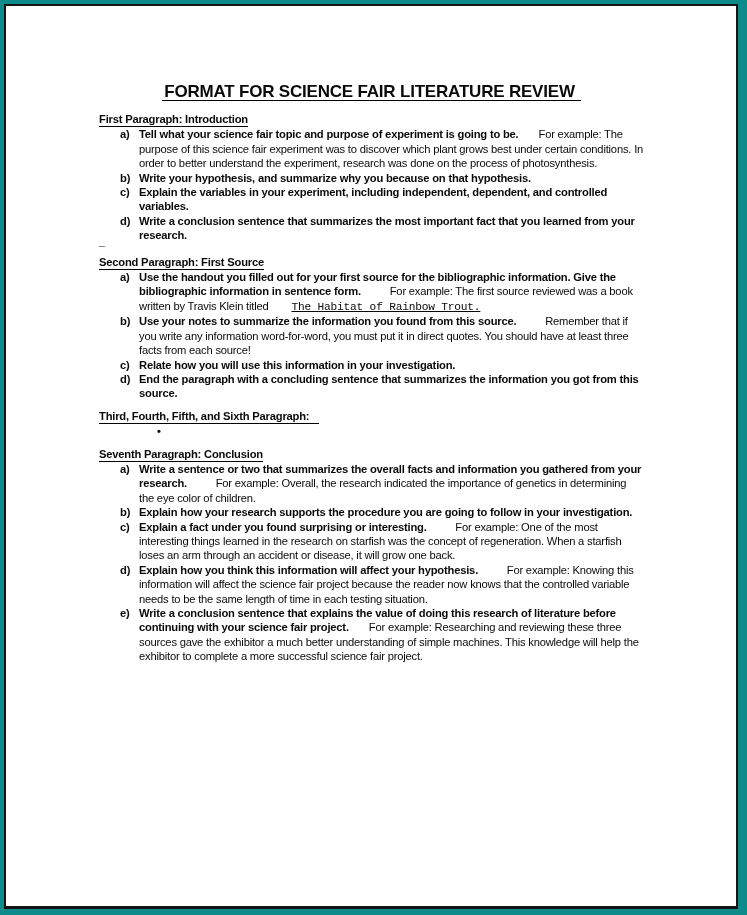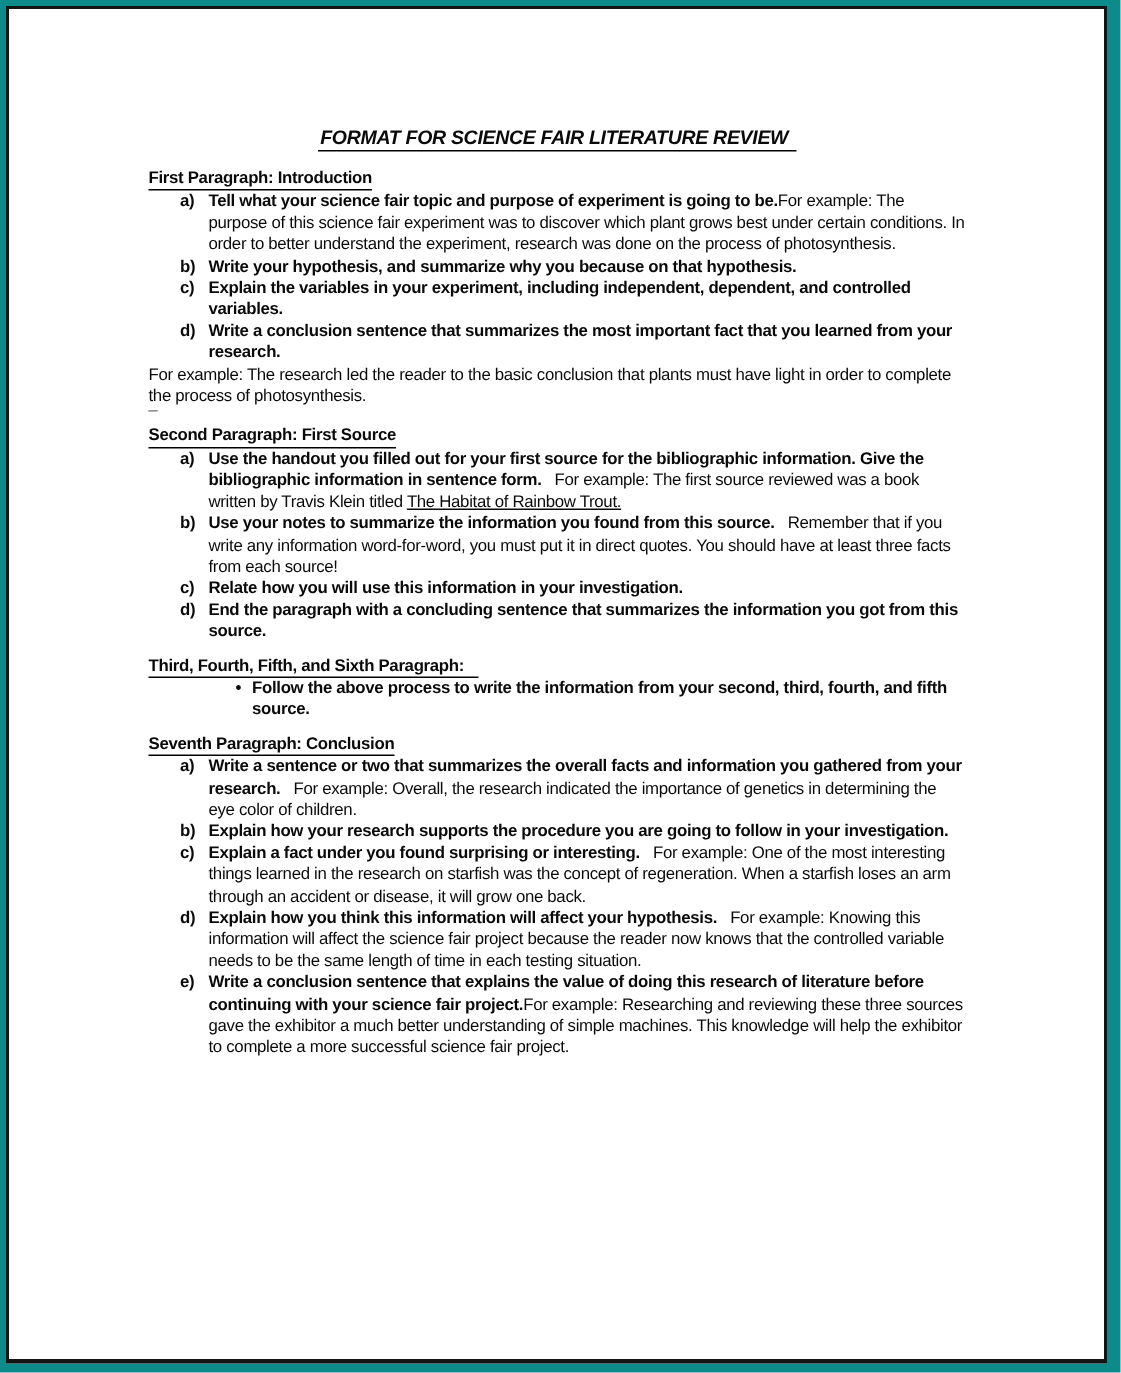--- a/index.html
+++ b/index.html
@@ -14,39 +14,39 @@
     background:#ffffff;
     box-sizing:border-box;
   }
   .content{
     padding:78px 92px 0 93px;
     font-size:11.2px;line-height:14.4px;letter-spacing:-0.2px;
     color:#0a0a0a;
   }
   .title-wrap{text-align:center;margin-bottom:11px;}
   .title{
-    display:inline-block;font-weight:bold;font-size:13px;line-height:15px;
-    border-bottom:1.6px solid #000;padding:0 6px 1px 2px;font-style:italic;
+    display:inline-block;font-weight:bold;font-size:17px;line-height:15px;
+    border-bottom:1.6px solid #000;padding:0 6px 1px 2px;
   }
   .section{margin-top:8px;}
   .section.first{margin-top:0;}
   .stray{height:6px;line-height:5px;font-weight:bold;font-size:11px;margin-top:-2px;}
   .hrow{line-height:14.4px;}
   .heading{
     display:inline-block;font-weight:bold;
     border-bottom:1.4px solid #000;padding-bottom:0;text-align:right;
   }
   .heading.extend{padding-right:10px;}
   .item{display:flex;}
   .marker{flex:none;width:19px;margin-left:21px;font-weight:bold;}
   .item.bullet .marker{width:11px;margin-left:58px;font-weight:bold;}
   .itext{flex:1;}
   .b{font-weight:bold;}
-  .r{font-weight:normal;}
-  .u{text-decoration:underline;}
+  .r{font-weight:normal;margin-left:20px;}
+  .u{text-decoration:underline;font-family:Liberation Mono, monospace;}
   .footer-example{font-weight:normal;}
 </style>
 </head>
 <body>
 
 <div class="page">
   <div class="content">
 
     <div class="title-wrap">
       <span class="title">FORMAT FOR SCIENCE FAIR LITERATURE REVIEW</span>
@@ -63,21 +63,20 @@
         <div class="itext"><span class="b">Write your hypothesis, and summarize why you because on that hypothesis.</span></div>
       </div>
       <div class="item">
         <span class="marker">c)</span>
         <div class="itext"><span class="b">Explain the variables in your experiment, including independent, dependent, and controlled variables.</span></div>
       </div>
       <div class="item">
         <span class="marker">d)</span>
         <div class="itext"><span class="b">Write a conclusion sentence that summarizes the most important fact that you learned from your research.</span></div>
       </div>
-      <div class="footer-example">For example: The research led the reader to the basic conclusion that plants must have light in order to complete the process of photosynthesis.</div>
     </div>
 
     <div class="section">
       <div class="stray">¯</div>
       <div class="hrow"><span class="heading">Second Paragraph: First Source</span></div>
       <div class="item">
         <span class="marker">a)</span>
         <div class="itext"><span class="b">Use the handout you filled out for your first source for the bibliographic information. Give the bibliographic information in sentence form.</span><span class="r">&nbsp;&nbsp; For example: The first source reviewed was a book written by Travis Klein titled </span><span class="r u">The Habitat of Rainbow Trout.</span></div>
       </div>
       <div class="item">
@@ -91,21 +90,20 @@
       <div class="item">
         <span class="marker">d)</span>
         <div class="itext"><span class="b">End the paragraph with a concluding sentence that summarizes the information you got from this source.</span></div>
       </div>
     </div>
 
     <div class="section">
       <div class="hrow"><span class="heading extend">Third, Fourth, Fifth, and Sixth Paragraph:</span></div>
       <div class="item bullet">
         <span class="marker">•</span>
-        <div class="itext"><span class="b">Follow the above process to write the information from your second, third, fourth, and fifth source.</span></div>
       </div>
     </div>
 
     <div class="section">
       <div class="hrow"><span class="heading">Seventh Paragraph: Conclusion</span></div>
       <div class="item">
         <span class="marker">a)</span>
         <div class="itext"><span class="b">Write a sentence or two that summarizes the overall facts and information you gathered from your research.</span><span class="r">&nbsp;&nbsp; For example: Overall, the research indicated the importance of genetics in determining the eye color of children.</span></div>
       </div>
       <div class="item">

